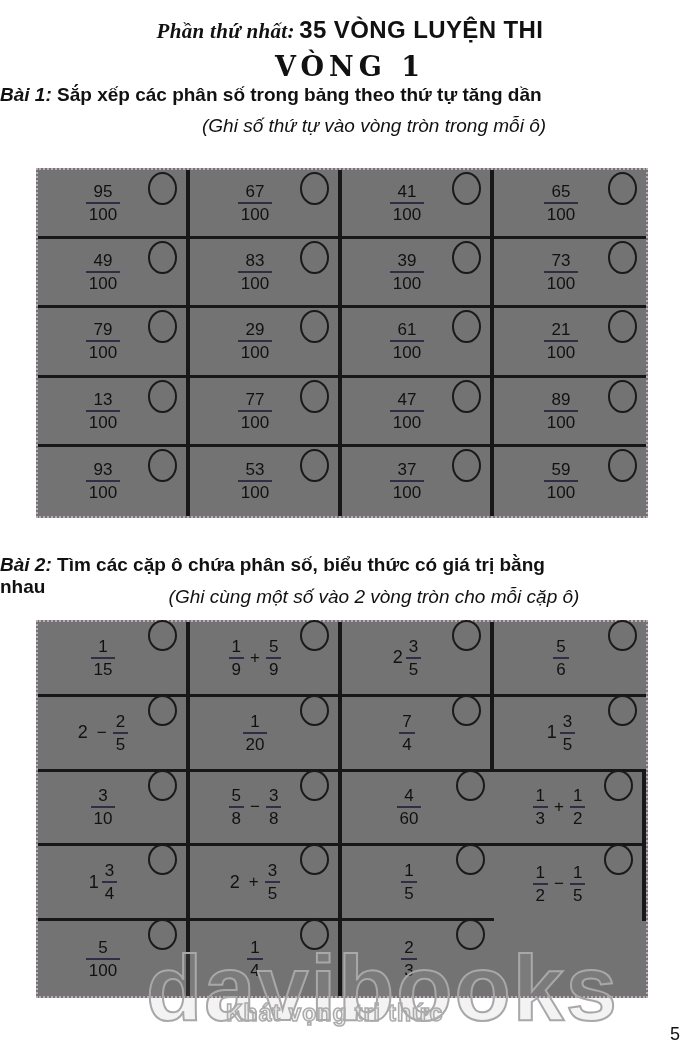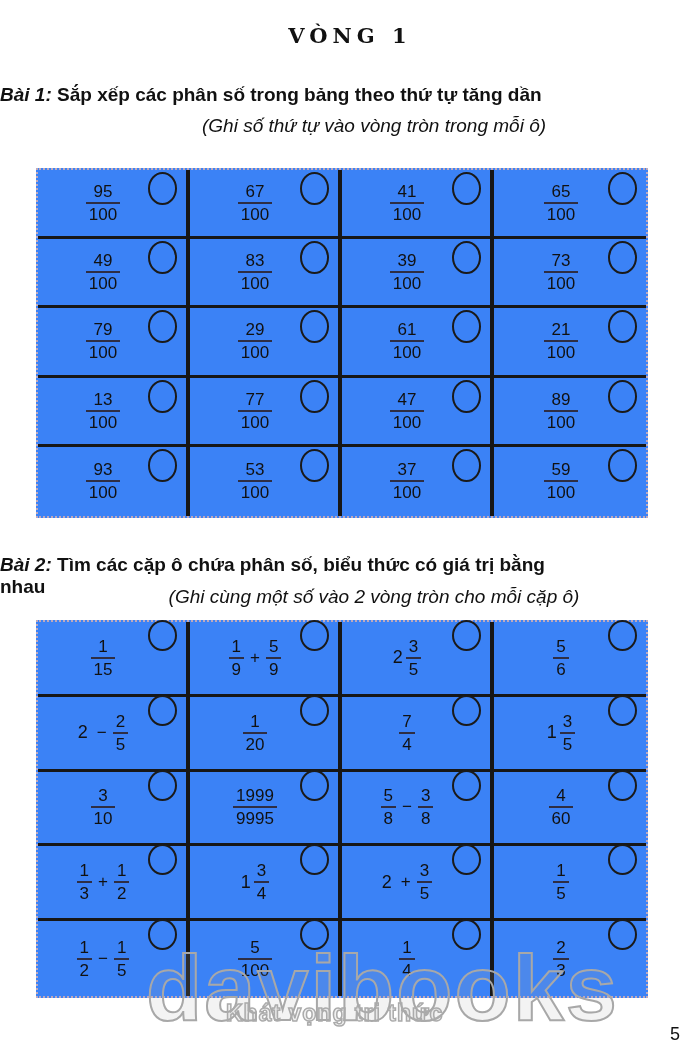--- a/index.html
+++ b/index.html
@@ -10,36 +10,36 @@
   }
   
   .header{position:absolute;top:16px;left:0;width:700px;text-align:center;}
   .part-label{
     font-family:"Liberation Serif",serif;font-style:italic;font-weight:700;
     font-size:21px;letter-spacing:.3px;
   }
   .part-title{font-weight:700;font-size:24px;letter-spacing:.4px;}
   .round-title{
     margin-top:7px;font-family:"DejaVu Serif",serif;font-weight:700;
-    font-size:21px;letter-spacing:5px;
+    font-size:27px;letter-spacing:5px;
   }
   .ex-title{position:absolute;width:563px;text-align:left;font-size:19px;font-weight:700;}
   .ex-title .ex-label{font-style:italic;}
   .ex-instruction{
     position:absolute;width:700px;text-align:center;
     font-size:19px;font-style:italic;font-weight:400;padding-left:24px;
   }
   #ex1-title{top:84px;}   #ex1-instruction{top:115px;}
   #ex2-title{top:554px;}  #ex2-instruction{top:586px;}
 
   
   .qtable{
     position:absolute;left:36px;width:612px;box-sizing:border-box;
     display:grid;grid-template-columns:repeat(4,1fr);
-    border:2px dotted #bfa9bb;background:#3b82f6;
+    border:2px dotted #bfa9bb;background:#737373;
   }
   #table1{top:168px;height:350px;grid-template-rows:repeat(5,1fr);}
   #table2{top:620px;height:378px;grid-template-rows:repeat(5,1fr);}
   .cell{
     position:relative;display:flex;align-items:center;justify-content:center;
     border-right:4px solid #171717;border-bottom:3px solid #171717;
   }
   .cell.last-col{border-right:none;}
   .cell.last-row{border-bottom:none;}
   .circle{
@@ -66,20 +66,24 @@
     font-size:23px;font-weight:700;letter-spacing:1px;
     color:rgba(175,175,175,0.18);-webkit-text-stroke:1.5px #ababab;
     white-space:nowrap;
   }
   .page-number{position:absolute;top:1024px;right:20px;font-size:18px;}
 </style>
 </head>
 <body>
 
 <div class="header">
+  <div>
+    <span class="part-label">Phần thứ nhất:</span>
+    <span class="part-title">35 VÒNG LUYỆN THI</span>
+  </div>
   <div class="round-title">VÒNG 1</div>
 </div>
 
 <div class="ex-title" id="ex1-title">
   <span class="ex-label">Bài 1:</span>
   <span>Sắp xếp các phân số trong bảng theo thứ tự tăng dần</span>
 </div>
 <div class="ex-instruction" id="ex1-instruction">(Ghi số thứ tự vào vòng tròn trong mỗi ô)</div>
 
 <div class="qtable" id="table1">
@@ -358,29 +362,20 @@
         <span class="frac">
           <span class="num">3</span>
           <span class="den">10</span>
         </span>
       </span>
       <span class="circle"></span>
     </div>
     <div class="cell">
       <span class="expr">
         <span class="frac">
-          <span class="num">1999</span>
-          <span class="den">9995</span>
-        </span>
-      </span>
-      <span class="circle"></span>
-    </div>
-    <div class="cell">
-      <span class="expr">
-        <span class="frac">
           <span class="num">5</span>
           <span class="den">8</span>
         </span>
         <span class="op">−</span>
         <span class="frac">
           <span class="num">3</span>
           <span class="den">8</span>
         </span>
       </span>
       <span class="circle"></span>

